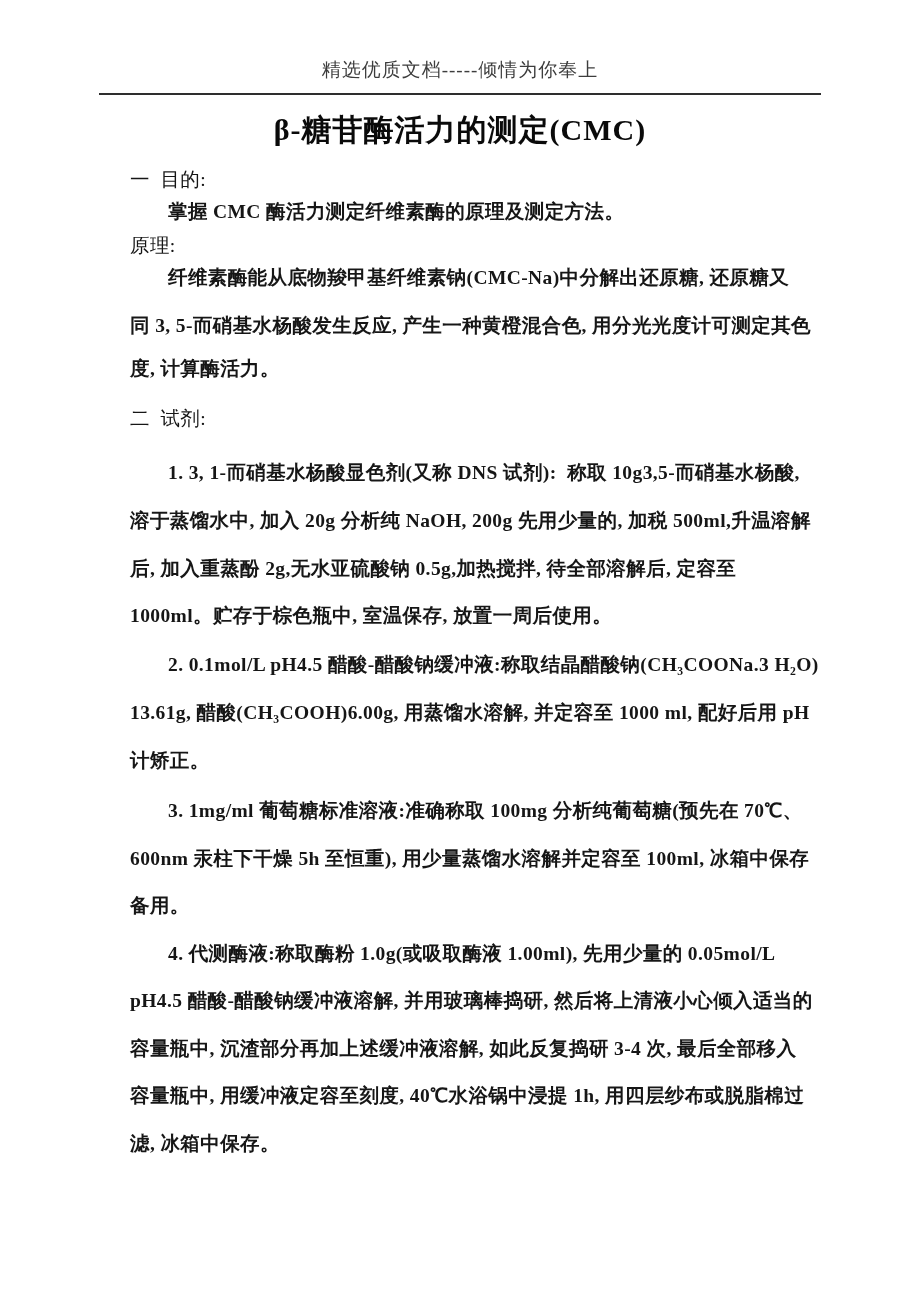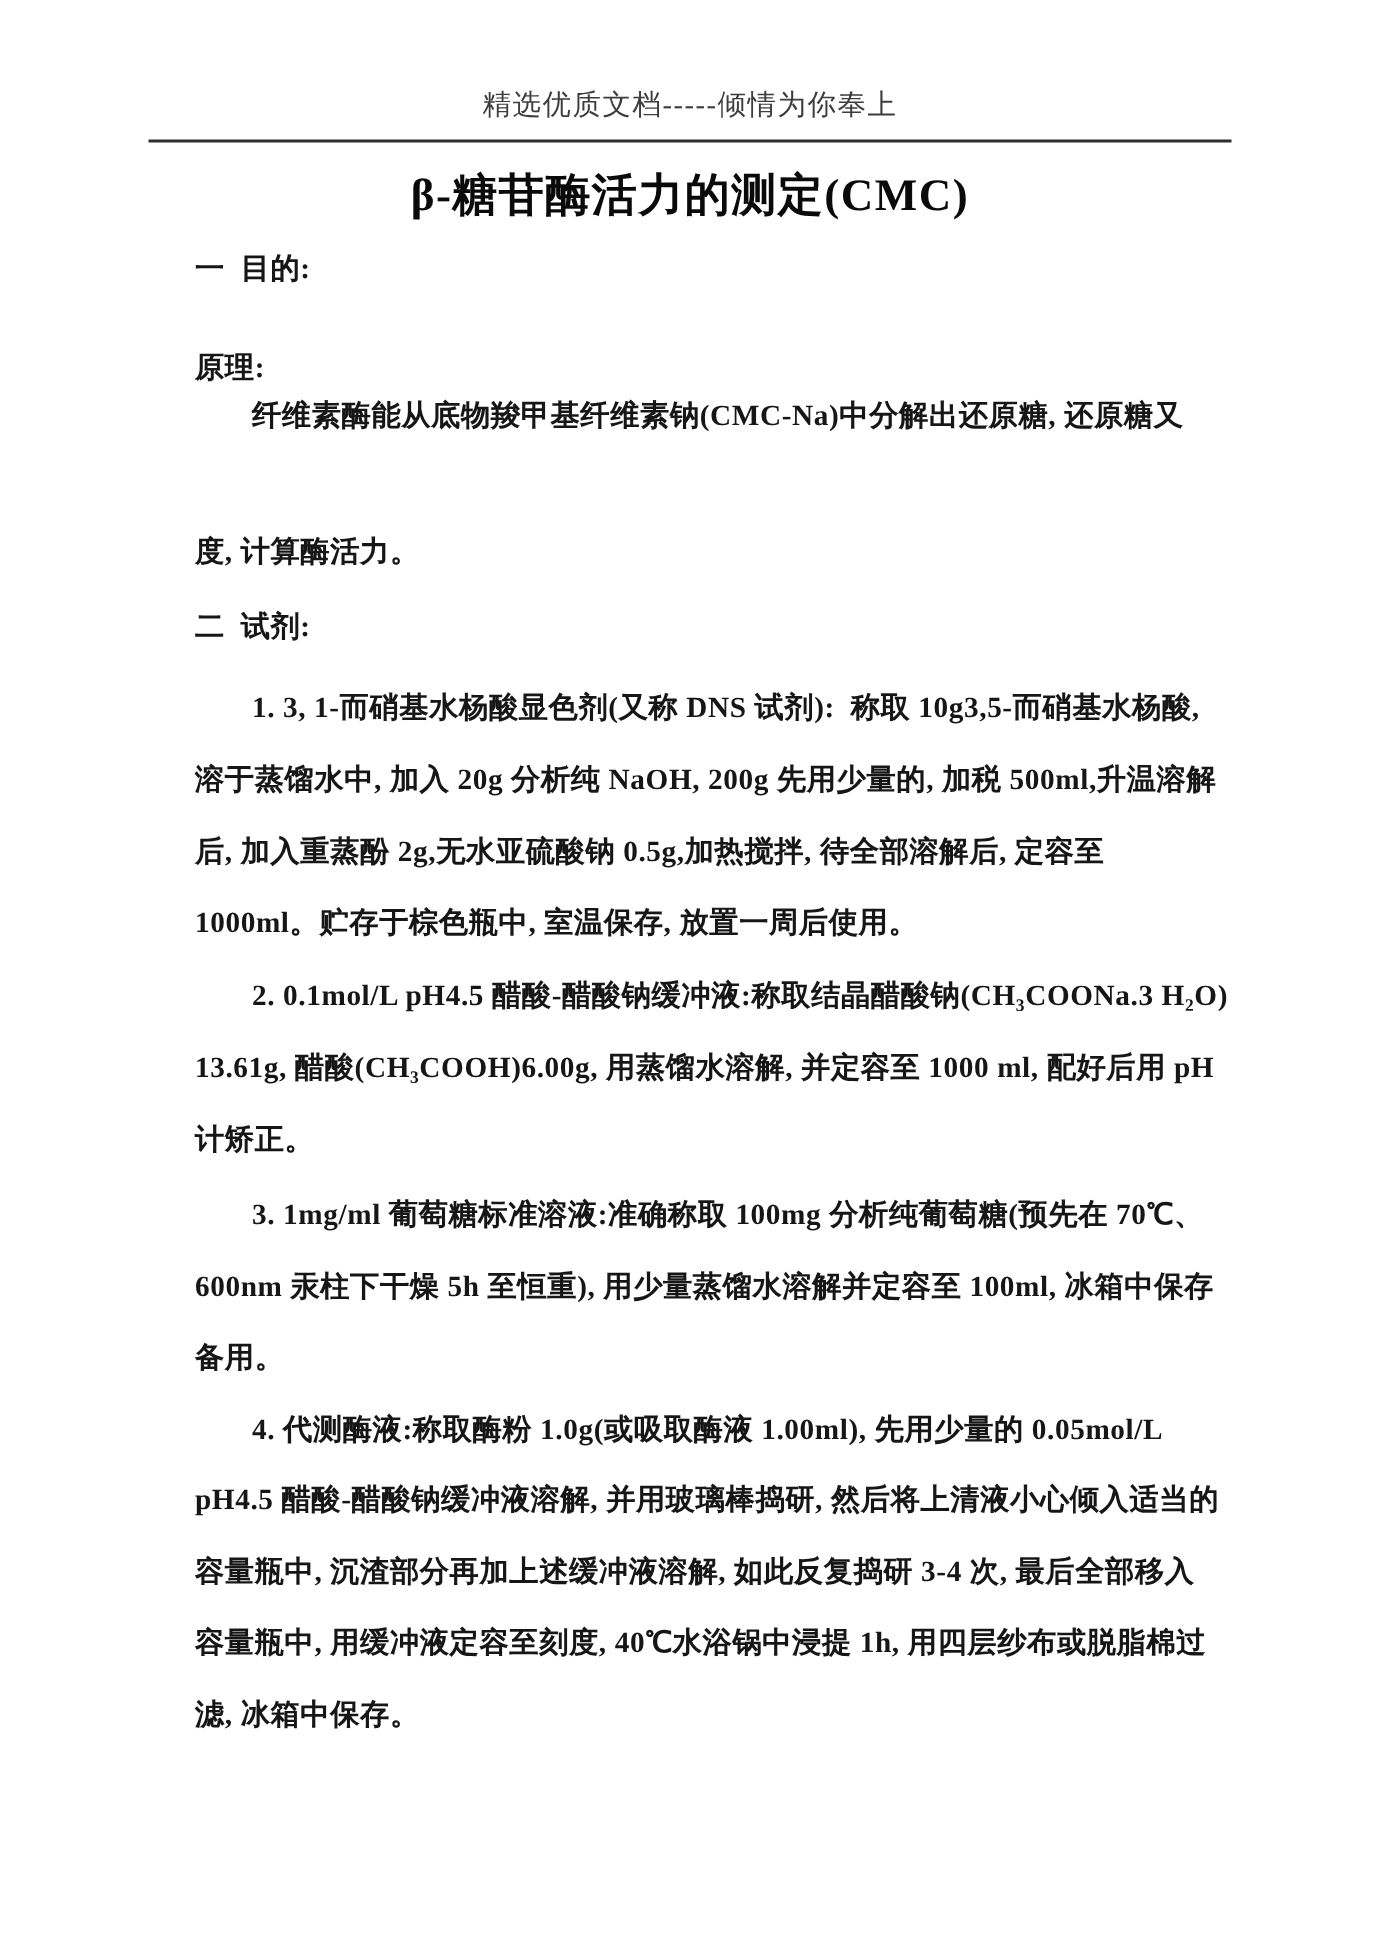--- a/index.html
+++ b/index.html
@@ -51,21 +51,21 @@
     position: absolute;
     left: 130px;
     font-size: 19.5px;
     line-height: 24px;
     font-weight: 600;
     color: #161616;
     letter-spacing: 0.4px;
     white-space: pre;
   }
   .line.indent { left: 168px; }
-  .line.heading { font-weight: 700; text-align: right; }
+  .line.heading { font-weight: 400; text-align: right; }
   .doc-footer {
     position: absolute;
     top: 1196px;
     left: 0;
     width: 100%;
     text-align: center;
     font-size: 19px;
     font-weight: 400;
     color: #5a5a5a;
     letter-spacing: 1px;
@@ -77,22 +77,24 @@
 
 <div class="page">
 
   <div class="doc-header">精选优质文档-----倾情为你奉上</div>
 
   <div class="header-divider"></div>
 
   <div class="doc-title">β-糖苷酶活力的测定(CMC)</div>
 
   <div class="line heading" style="top:168px">一  目的:</div>
+  <div class="line indent" style="top:200px">掌握 CMC 酶活力测定纤维素酶的原理及测定方法。</div>
   <div class="line heading" style="top:234px">原理:</div>
   <div class="line indent" style="top:266px">纤维素酶能从底物羧甲基纤维素钠(CMC-Na)中分解出还原糖, 还原糖又</div>
+  <div class="line" style="top:314px">同 3, 5-而硝基水杨酸发生反应, 产生一种黄橙混合色, 用分光光度计可测定其色</div>
   <div class="line" style="top:357px">度, 计算酶活力。</div>
   <div class="line heading" style="top:407px">二  试剂:</div>
   <div class="line indent" style="top:461px">1. 3, 1-而硝基水杨酸显色剂(又称 DNS 试剂):  称取 10g3,5-而硝基水杨酸,</div>
   <div class="line" style="top:509px">溶于蒸馏水中, 加入 20g 分析纯 NaOH, 200g 先用少量的, 加税 500ml,升温溶解</div>
   <div class="line" style="top:557px">后, 加入重蒸酚 2g,无水亚硫酸钠 0.5g,加热搅拌, 待全部溶解后, 定容至</div>
   <div class="line" style="top:604px">1000ml。贮存于棕色瓶中, 室温保存, 放置一周后使用。</div>
   <div class="line indent" style="top:653px">2. 0.1mol/L pH4.5 醋酸-醋酸钠缓冲液:称取结晶醋酸钠(CH₃COONa.3 H₂O)</div>
   <div class="line" style="top:701px">13.61g, 醋酸(CH₃COOH)6.00g, 用蒸馏水溶解, 并定容至 1000 ml, 配好后用 pH</div>
   <div class="line" style="top:749px">计矫正。</div>
   <div class="line indent" style="top:799px">3. 1mg/ml 葡萄糖标准溶液:准确称取 100mg 分析纯葡萄糖(预先在 70℃、</div>

